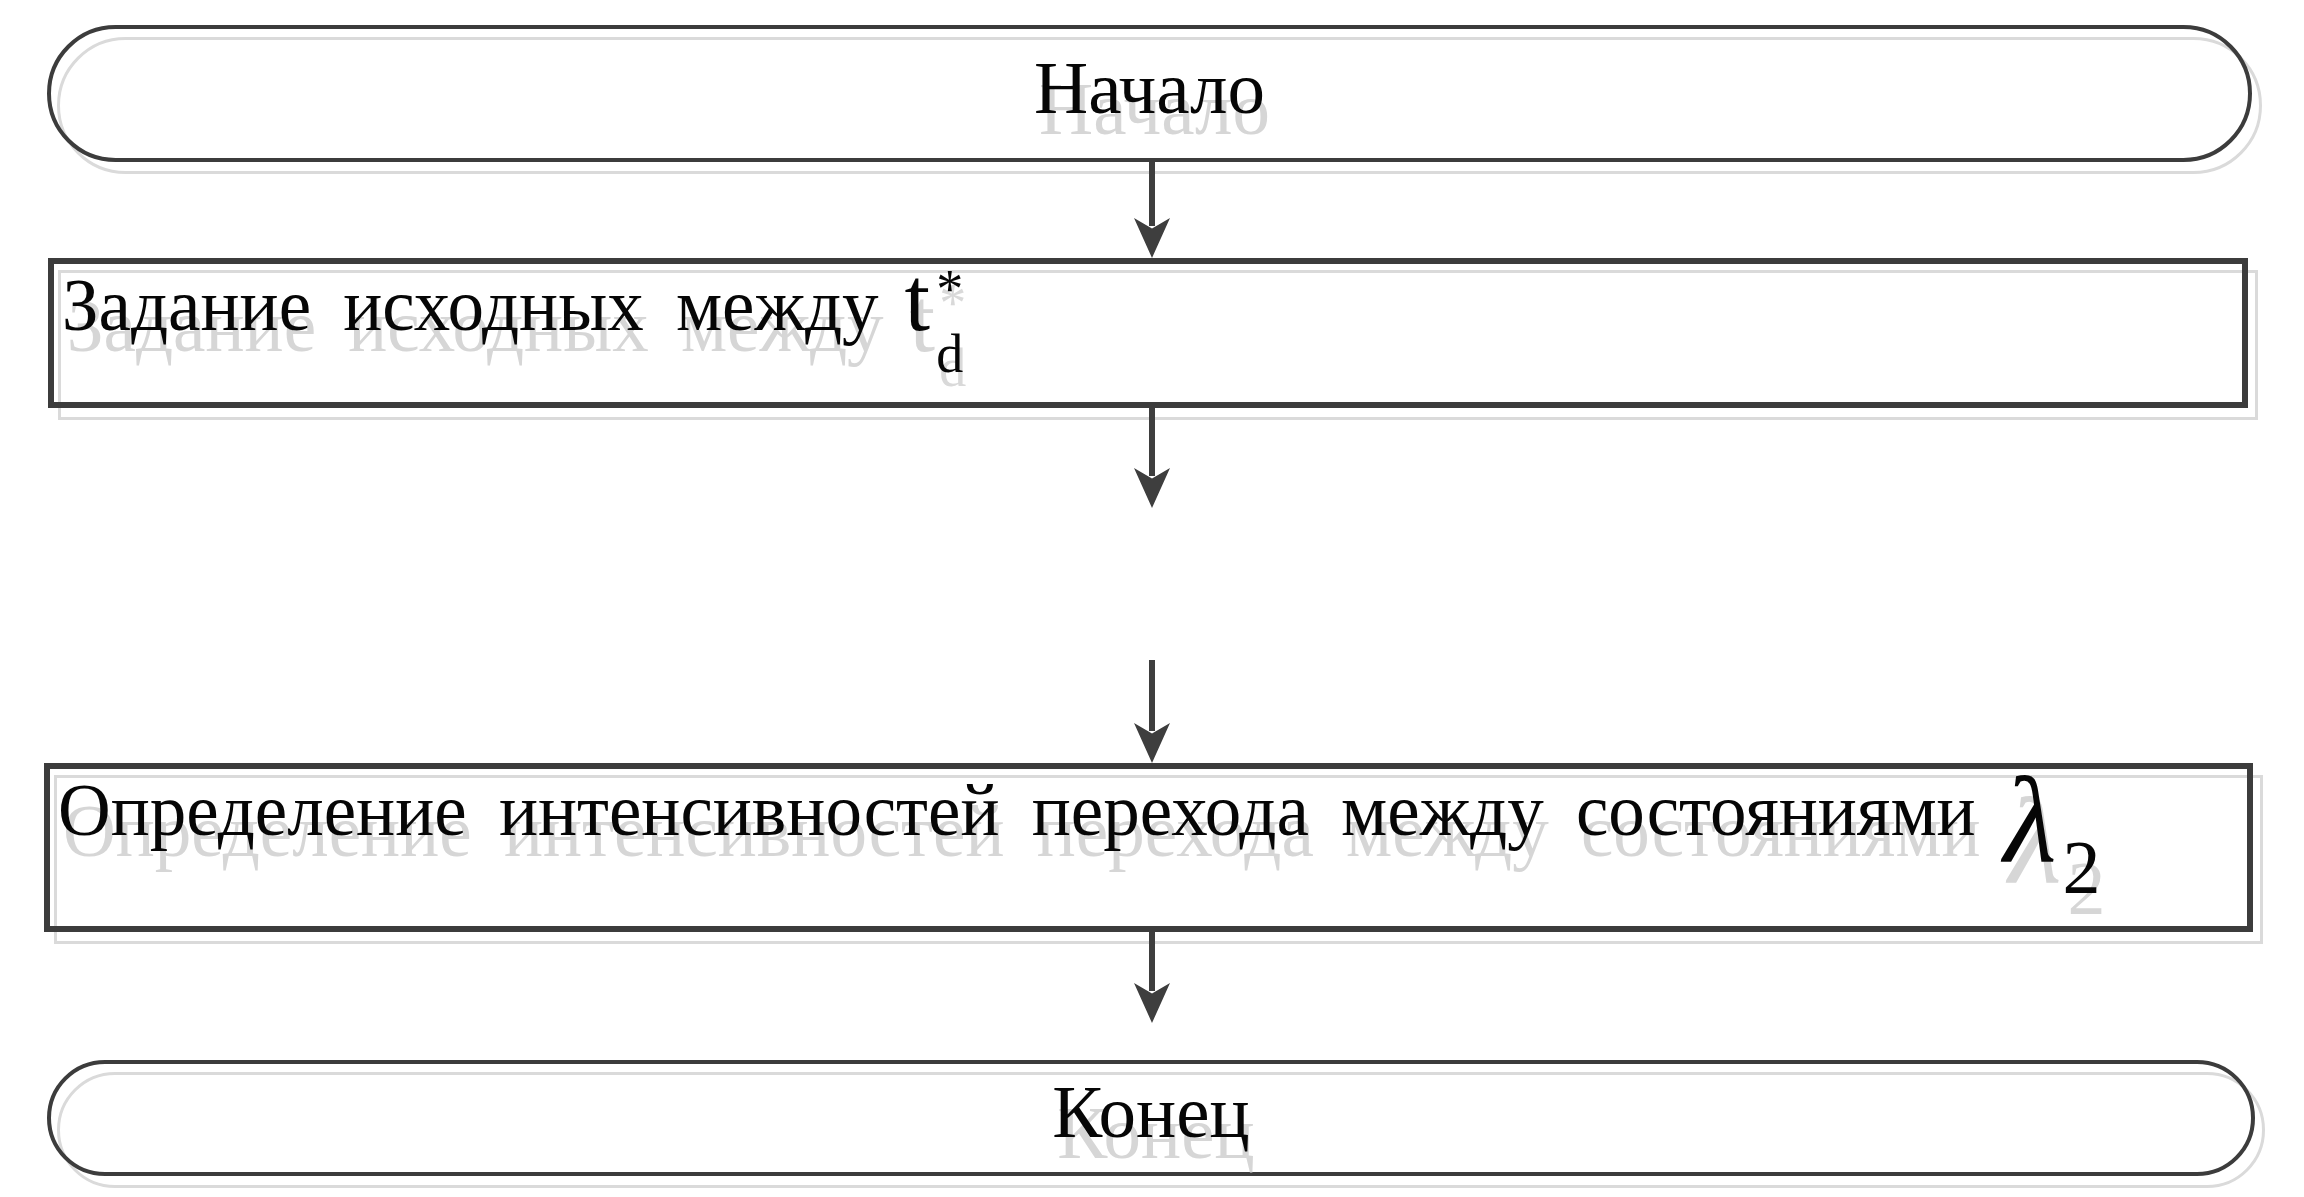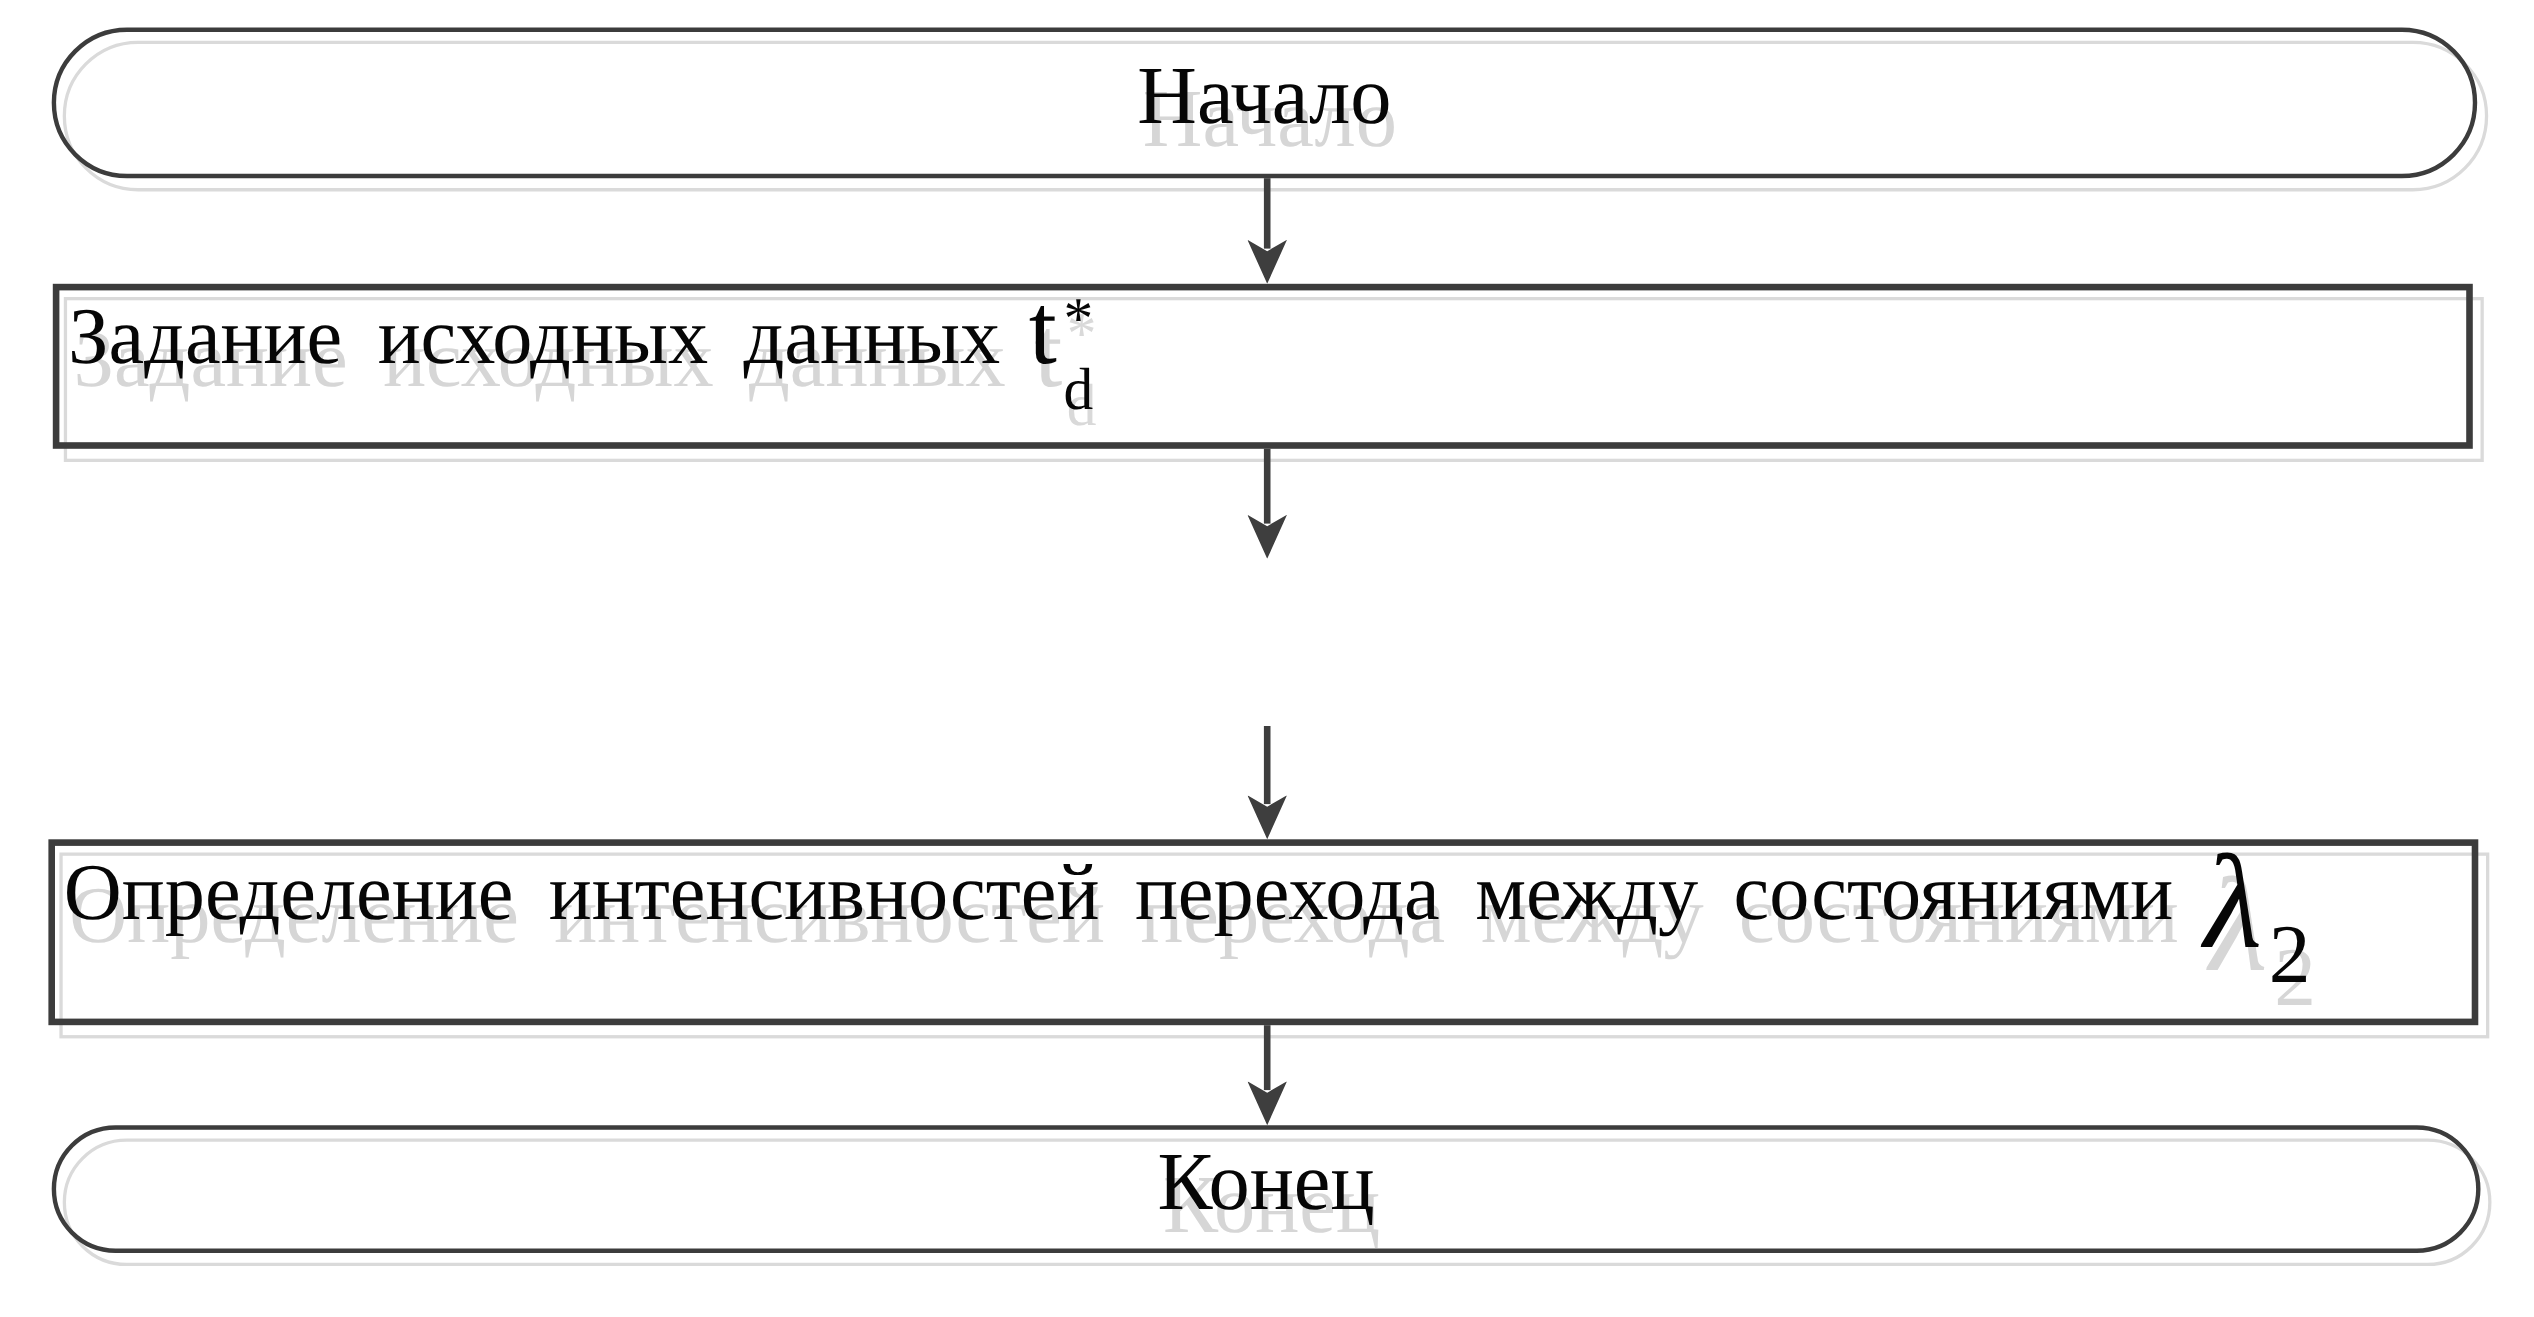--- a/index.html
+++ b/index.html
@@ -53,21 +53,21 @@
     line-height: 1.15;
     padding: 0 10px 0 8px;
     word-spacing: 14px;
   }
 
   
   #node-start { left: 47px;  top: 25px;   width: 2205px; height: 137px; text-align: center; }
   #node-step1 { left: 48px;  top: 258px;  width: 2200px; height: 150px; }
   #node-step2 { left: 44px;  top: 508px;  width: 2206px; height: 152px; }
   #node-step3 { left: 44px;  top: 763px;  width: 2209px; height: 169px; }
-  #node-end   { left: 47px;  top: 1023px; width: 2208px; height: 116px; }
+  #node-end   { left: 47px;  top: 1060px; width: 2208px; height: 116px; }
 
   
   .math-t {
     font-size: 92px;
     line-height: 0;
     margin-left: 26px;
   }
   .t-stack {
     display: inline-block;
     position: relative;
@@ -134,21 +134,21 @@
 
   <div class="arrow" id="arrow-1">
     <div class="arrow-line"></div>
     <div class="arrow-head"></div>
   </div>
 
   <div class="node process" id="node-step1">
     <div class="echo"></div>
     <div class="face"></div>
     <div class="content">
-      <span>Задание исходных данных</span><span class="math-t">t</span><span class="t-stack"><span class="t-sup">*</span><span class="t-sub">d</span></span>
+      <span>Задание исходных между</span><span class="math-t">t</span><span class="t-stack"><span class="t-sup">*</span><span class="t-sub">d</span></span>
     </div>
   </div>
 
   <div class="arrow" id="arrow-2">
     <div class="arrow-line"></div>
     <div class="arrow-head"></div>
   </div>
 
 
   <div class="arrow" id="arrow-3">

